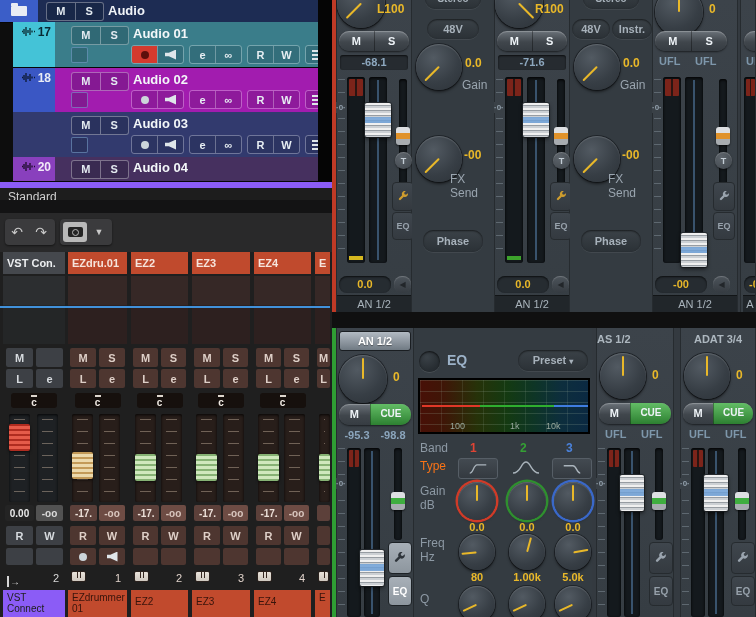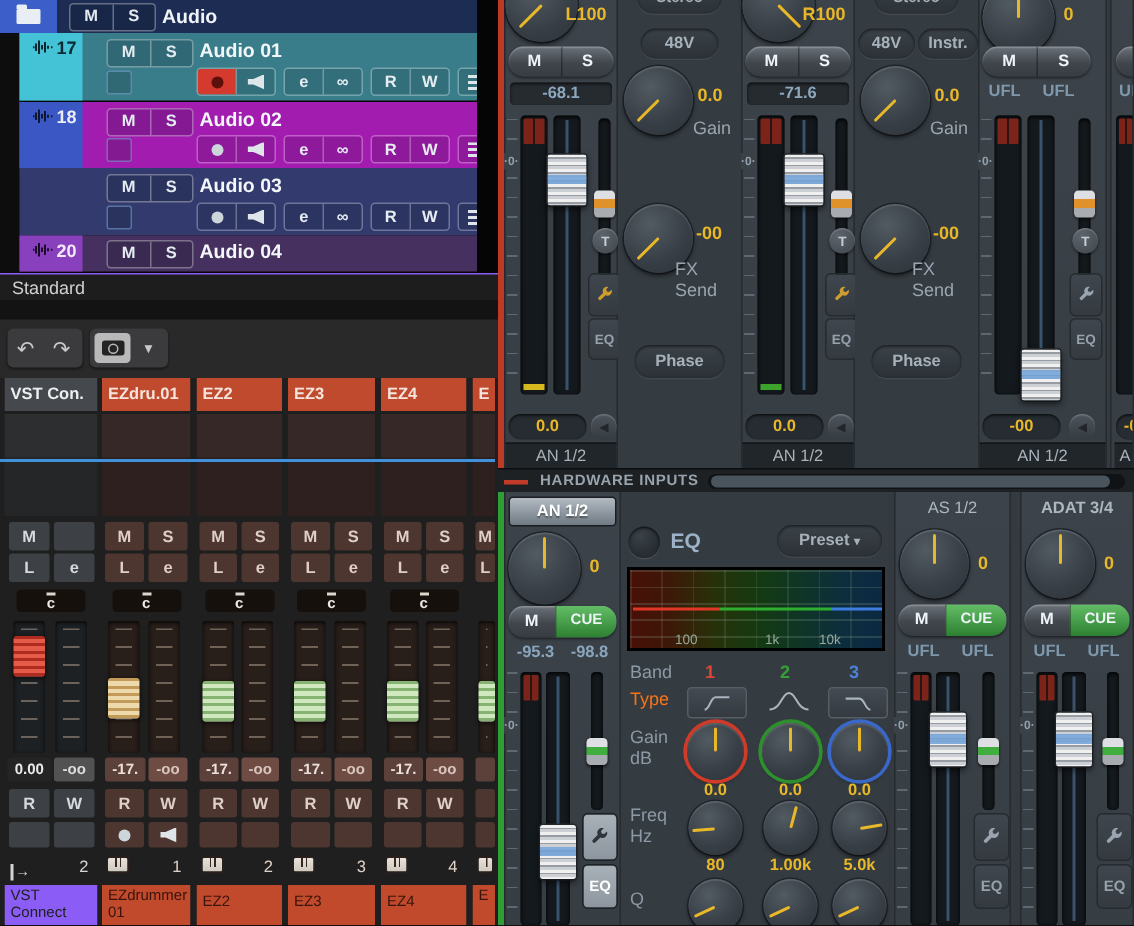--- a/index.html
+++ b/index.html
@@ -19,21 +19,21 @@
   .btnrow{position:absolute;left:76px;top:23px;height:19px;display:flex;gap:5px}
   .bgrp{display:flex;border:1px solid rgba(255,255,255,.30);border-radius:3px;overflow:hidden}
   .bgrp>span{width:25px;display:flex;align-items:center;justify-content:center;font-weight:bold;font-size:11px;color:#e6edf2;background:rgba(8,16,24,.13)}
   .bgrp>span+span{border-left:1px solid rgba(255,255,255,.30)}
   .dot{width:8px;height:8px;border-radius:50%;background:#ccd5da}
   .recON{background:#d43a2e !important}
   .recON .dot{background:#5d0f0b}
   .spk{width:11px;height:10px;background:#dfe6ea;clip-path:polygon(0 32%,35% 32%,100% 0,100% 100%,35% 68%,0 68%)}
   .strips{width:13px;height:10px;background:repeating-linear-gradient(to bottom,#dfe6ea 0 2px,transparent 2px 4px)}
   .wave{display:block;margin-top:1px}
-  #stdbar{position:absolute;left:0;top:182px;width:332px;height:18px;background:#1d1d1d;border-top:1px solid #8b5cf6;color:#d0d0d0;font-size:12px;line-height:18px;padding-left:8px;box-sizing:border-box}
+  #stdbar{position:absolute;left:0;top:182px;width:332px;height:18px;background:#1d1d1d;border-top:6px solid #8b5cf6;color:#d0d0d0;font-size:12px;line-height:18px;padding-left:8px;box-sizing:border-box}
   
   #mtool{position:absolute;left:0;top:200px;width:332px;height:52px;background:#29292a;border-top:13px solid #131314;box-sizing:border-box}
   .tgrp{position:absolute;top:6px;height:26px;background:#3b3b3d;border-radius:4px;display:flex;align-items:center;box-shadow:0 1px 2px rgba(0,0,0,.5)}
   .tgrp>span{width:24px;text-align:center;color:#c9c9c9;font-size:14px}
   .cambox{width:26px;height:20px;margin-left:3px;background:#b9b9b9;border-radius:3px;display:flex;align-items:center;justify-content:center}
   .cam{width:15px;height:10px;background:#232323;border-radius:2px;position:relative}
   .cam::after{content:"";position:absolute;left:4.5px;top:2px;width:5px;height:5px;border:1.5px solid #b9b9b9;border-radius:50%}
   
   #mixer{position:absolute;left:0;top:252px;width:332px;height:365px;background:#1f1f1f}
   .mcol{position:absolute;top:0;height:365px;overflow:hidden}
@@ -558,27 +558,20 @@
       </div>
       <span class="a" style="left:5px;top:55px;color:#7e97ab;font-size:11px;font-weight:bold">UF</span>
       <div class="tslot" style="left:3px;top:77px;width:13px;height:186px">
         <span class="mred"></span>
       </div>
       <div class="vpill" style="left:3px;top:276px;width:20px;height:17px">-0</div>
       <div class="nmbar" style="left:2px;top:295px;width:14px;height:17px">A</div>
     </div>
   </div>
 
-  <div id="hwbar">
-    <span class="a" style="left:4px;top:7px;width:16px;height:3px;background:#c23b28"></span>
-    <span class="a" style="left:28px;top:2px;font-size:10px;font-weight:bold;color:#98a3ad;letter-spacing:.5px">HARDWARE INPUTS</span>
-    <div class="a" style="left:140px;top:3px;width:278px;height:10px;background:#101315;border-radius:5px">
-      <span class="a" style="left:2px;top:1px;width:266px;height:8px;background:#4a545c;border-radius:4px"></span>
-    </div>
-  </div>
 
   <div id="tmbot">
     <div class="gedge"></div>
 
     <div class="tmstrip" style="left:4px;width:78px">
       <div class="selhdr" style="left:2px;top:3px;width:72px;height:20px;box-sizing:border-box">AN 1/2</div>
       <span class="knob" style="left:2px;top:27px;width:48px;height:48px;--r:0deg"></span>
       <span class="yv" style="left:56px;top:42px">0</span>
       <div class="pillms" style="left:2px;top:76px;width:72px;height:21px">
         <span>M</span>
@@ -654,21 +647,21 @@
       <span class="yv" style="left:44px;top:243px;width:38px;text-align:center;font-size:11px">80</span>
       <span class="yv" style="left:94px;top:243px;width:38px;text-align:center;font-size:11px">1.00k</span>
       <span class="yv" style="left:140px;top:243px;width:38px;text-align:center;font-size:11px">5.0k</span>
       <span class="gl" style="left:6px;top:264px;color:#8d99a4">Q</span>
       <span class="knob" style="left:45px;top:258px;width:36px;height:36px;--r:-115deg"></span>
       <span class="knob" style="left:95px;top:258px;width:36px;height:36px;--r:-115deg"></span>
       <span class="knob" style="left:141px;top:258px;width:36px;height:36px;--r:-115deg"></span>
     </div>
 
     <div class="tmstrip" style="left:264px;width:78px">
-      <div class="a" style="left:0;top:5px;width:100%;text-align:center;color:#adb7bf;font-weight:normal;font-size:11px">AS 1/2</div>
+      <div class="a" style="left:0;top:5px;width:100%;text-align:left;color:#adb7bf;font-weight:bold;font-size:11px">AS 1/2</div>
       <span class="knob" style="left:3px;top:25px;width:46px;height:46px;--r:0deg"></span>
       <span class="yv" style="left:55px;top:40px">0</span>
       <div class="pillms" style="left:2px;top:75px;width:72px;height:21px">
         <span>M</span>
         <span class="cueh" style="font-size:10px">CUE</span>
       </div>
       <span class="a" style="left:8px;top:100px;color:#7e97ab;font-size:11px;font-weight:bold">UFL</span>
       <span class="a" style="left:44px;top:100px;color:#7e97ab;font-size:11px;font-weight:bold">UFL</span>
       <div class="tcol" style="left:1px;top:120px;height:169px"></div>
       <span class="zm" style="left:-1px;top:150px">·0·</span>

